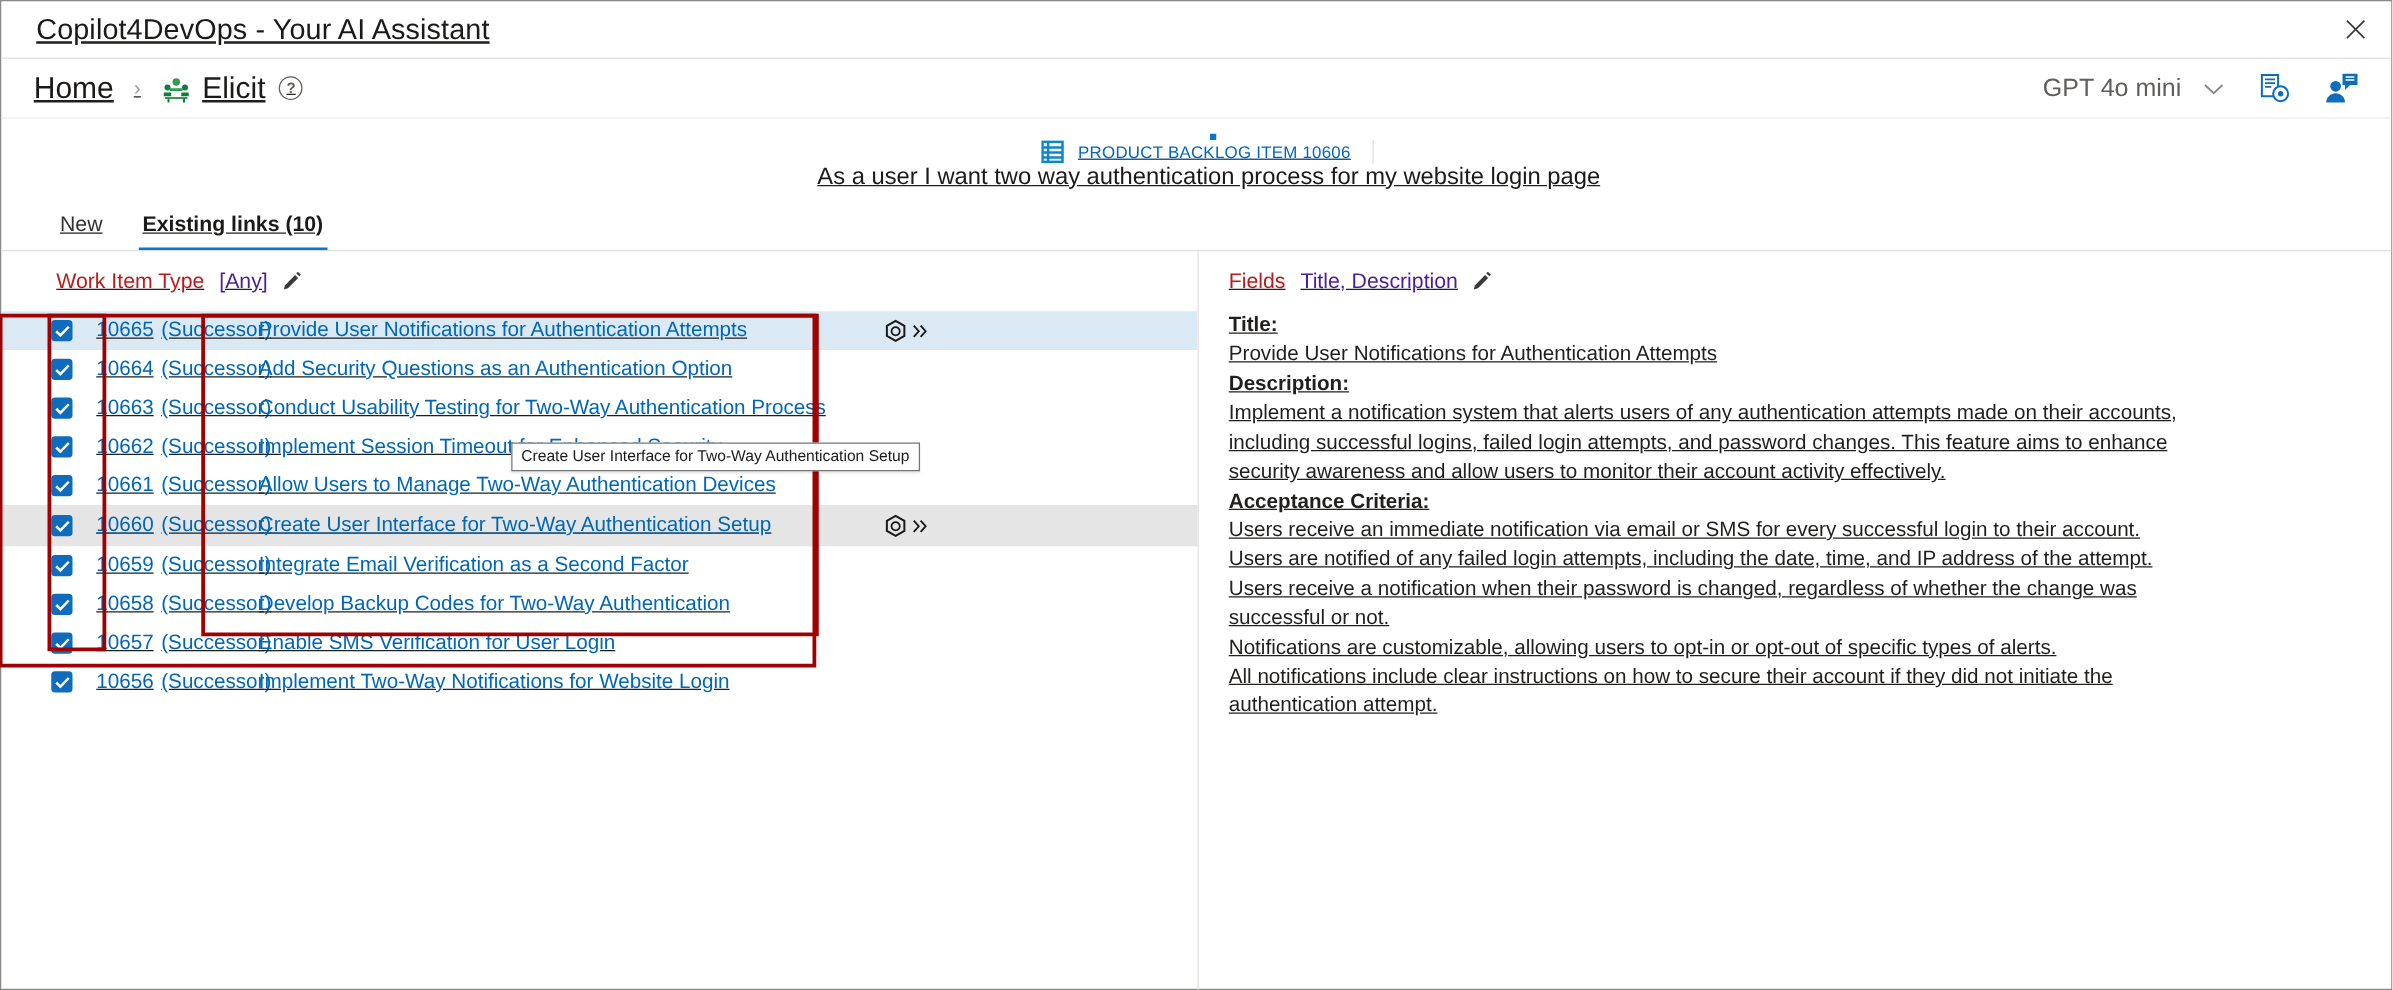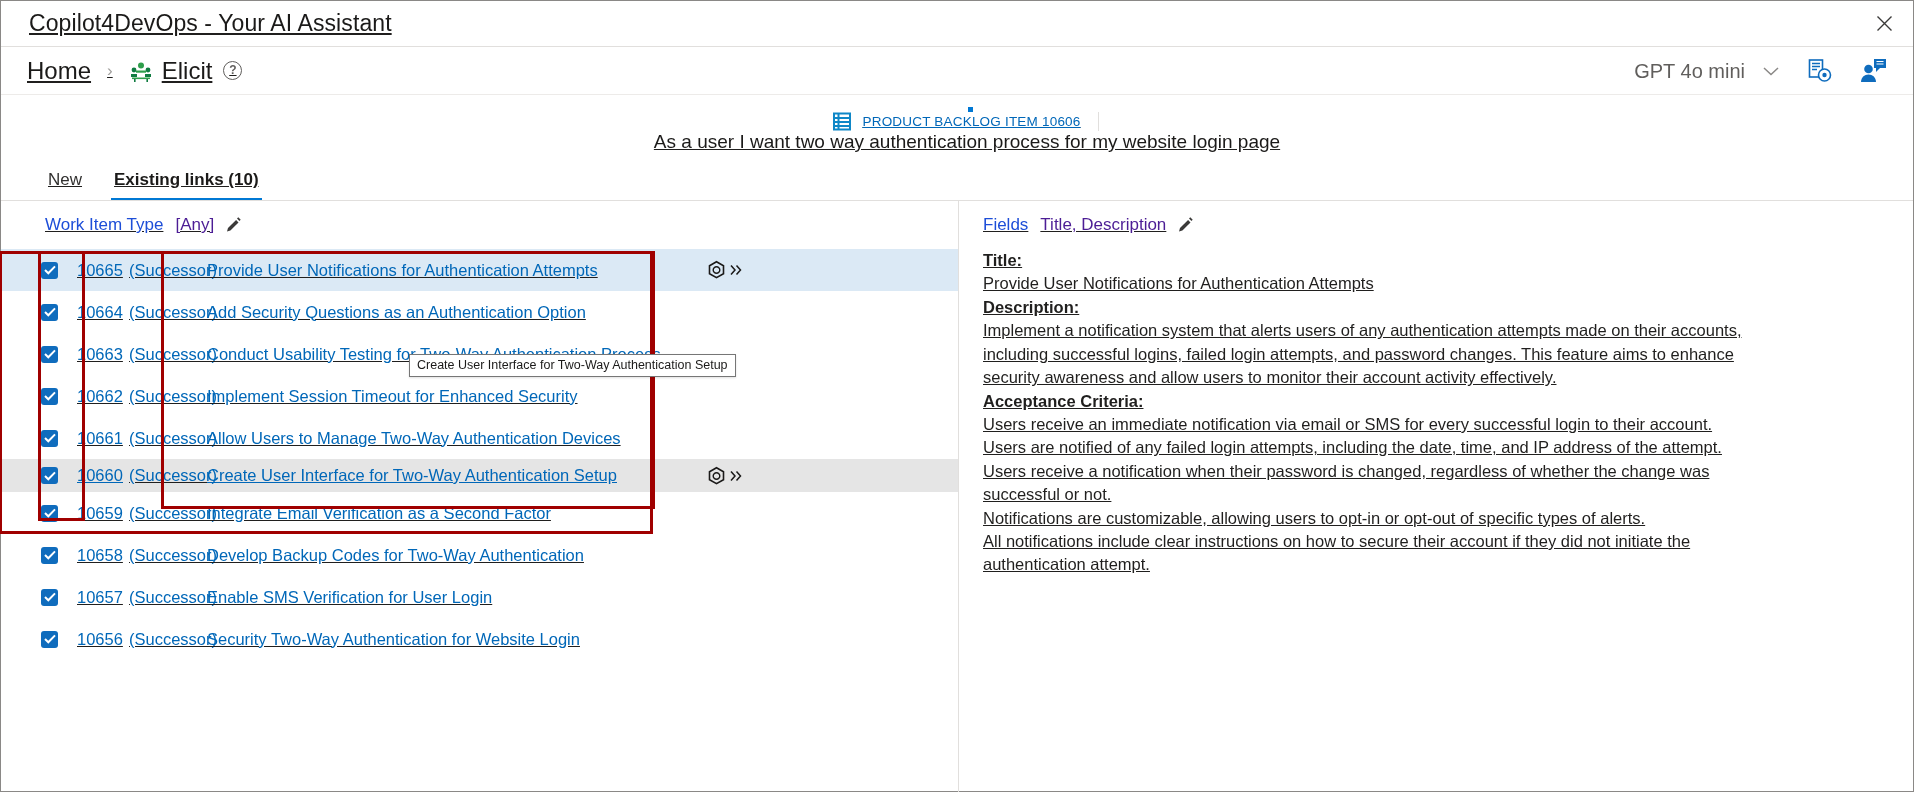--- a/index.html
+++ b/index.html
@@ -121,31 +121,31 @@
   }
 
   
   .panes { display:flex; height:595px; }
   .left-pane { width:958px; position:relative; border-right:1px solid #e1dfdd; }
   .right-pane { flex:1; position:relative; }
 
   .filter-row {
     height:48px; display:flex; align-items:center; padding-left:44px;
   }
-  .filter-label { font-size:17px; color:#1d4ed8; margin-right:12px;text-align:center; }
+  .filter-label { font-size:17px; color:#b91c1c; margin-right:12px;text-align:center; }
   .filter-value { font-size:17px; color:#4c1d95; }
   .pencil { margin-left:11px; cursor:pointer; display:inline-flex; align-items:center;}
 
   .right-filter-row { height:48px; display:flex; align-items:center; padding-left:24px; }
 
   
   .list { position:relative; }
   .row {
     display:flex; align-items:center;
-    height:42px;
+    height:31px;
     padding-left:40px;
     font-size:16.5px;
     position:relative;
   }
   .row.sel { background:#dbe9f5; }
   .row.hover { background:#e5e5e5; }
   .cb {
     width:17px; height:17px; border-radius:3px;
     background:#0f6cbd; flex:0 0 auto;
     display:flex; align-items:center; justify-content:center;
@@ -408,21 +408,21 @@
         </div>
 
         <div class="row">
           <span class="cb">
               <svg width="12" height="10" viewBox="0 0 12 10">
                 <path d="M1 5 L4.3 8.3 L11 1.4" stroke="#fff" stroke-width="2" fill="none"></path>
               </svg>
             </span>
           <span class="c-id">10656</span>
           <span class="c-rel">(Successor)</span>
-          <span class="c-title">Security Two-Way Authentication for Website Login</span>
+          <span class="c-title">Implement Two-Way Notifications for Website Login</span>
         </div>
 
       </div>
 
       <div class="ann" style="left:-2px; top:50px; width:654px; height:283px;"></div>
       <div class="ann" style="left:37px; top:50px; width:47px; height:270px;"></div>
       <div class="ann" style="left:160px; top:50px; width:494px; height:258px;"></div>
 
       <div class="tooltip" style="left:408px; top:153px;">Create User Interface for Two-Way Authentication Setup</div>
     </div>

